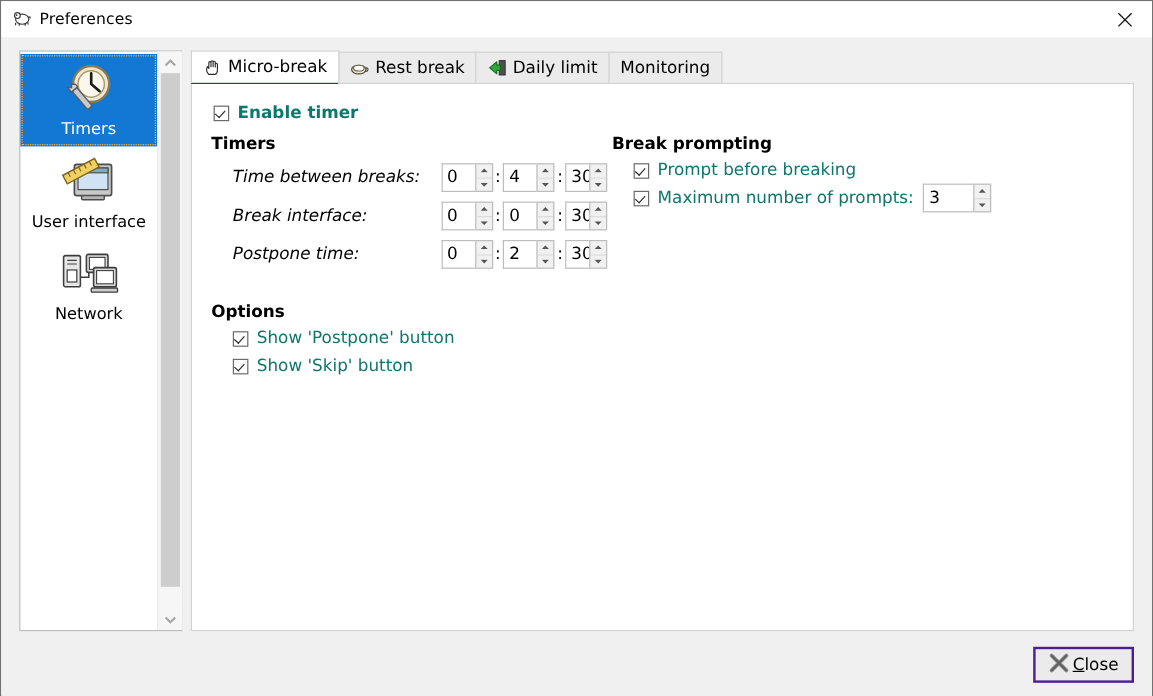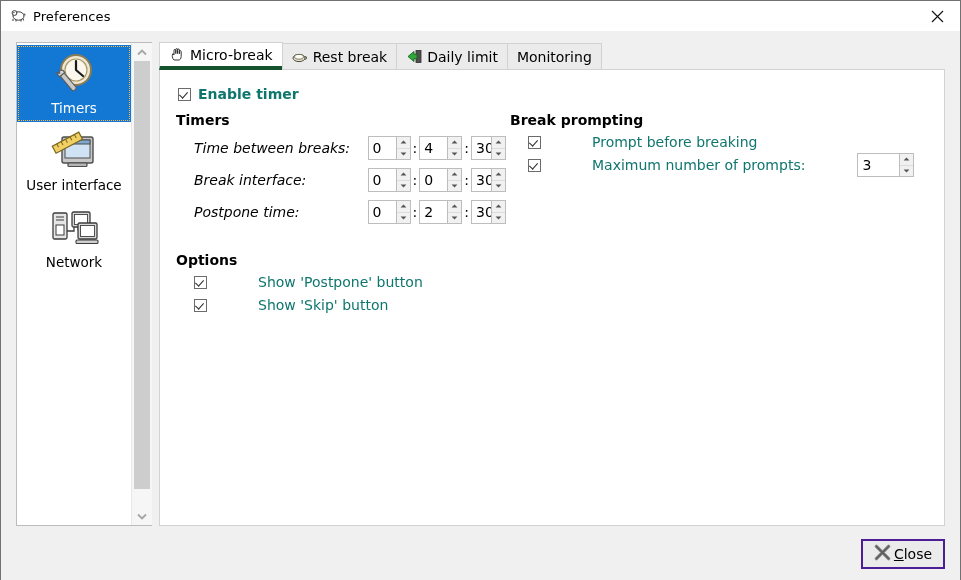--- a/index.html
+++ b/index.html
@@ -170,21 +170,21 @@
     color: #000000;
     background: #ebebeb;
     border: 1px solid #d2d2d2;
     border-bottom: 1px solid #d2d2d2;
     margin-right: -1px;
     cursor: pointer;
     white-space: nowrap;
   }
   .tab.active {
     background: #ffffff;
-    border-bottom: 4px solid #14532d;
+    border-bottom: 1px solid #14532d;
     height: 28px;
   }
   .tab-icon {
     width: 16px;
     height: 16px;
     margin-right: 5px;
     display: inline-flex;
     align-items: center;
     justify-content: center;
     flex: none;
@@ -276,21 +276,20 @@
     justify-content: center;
     cursor: pointer;
   }
   .spin-up { border-bottom: 1px solid #dcdcdc; }
   
   .check-row {
     display: flex;
     align-items: center;
     margin-left: 18px;
     margin-bottom: 7px;
-    gap: 44px;
   }
   .check-row.tight { margin-bottom: 3px; }
   .checkbox {
     width: 13px;
     height: 13px;
     box-sizing: border-box;
     border: 1px solid #6b6b6b;
     background: #ffffff;
     margin-right: 7px;
     flex: none;

